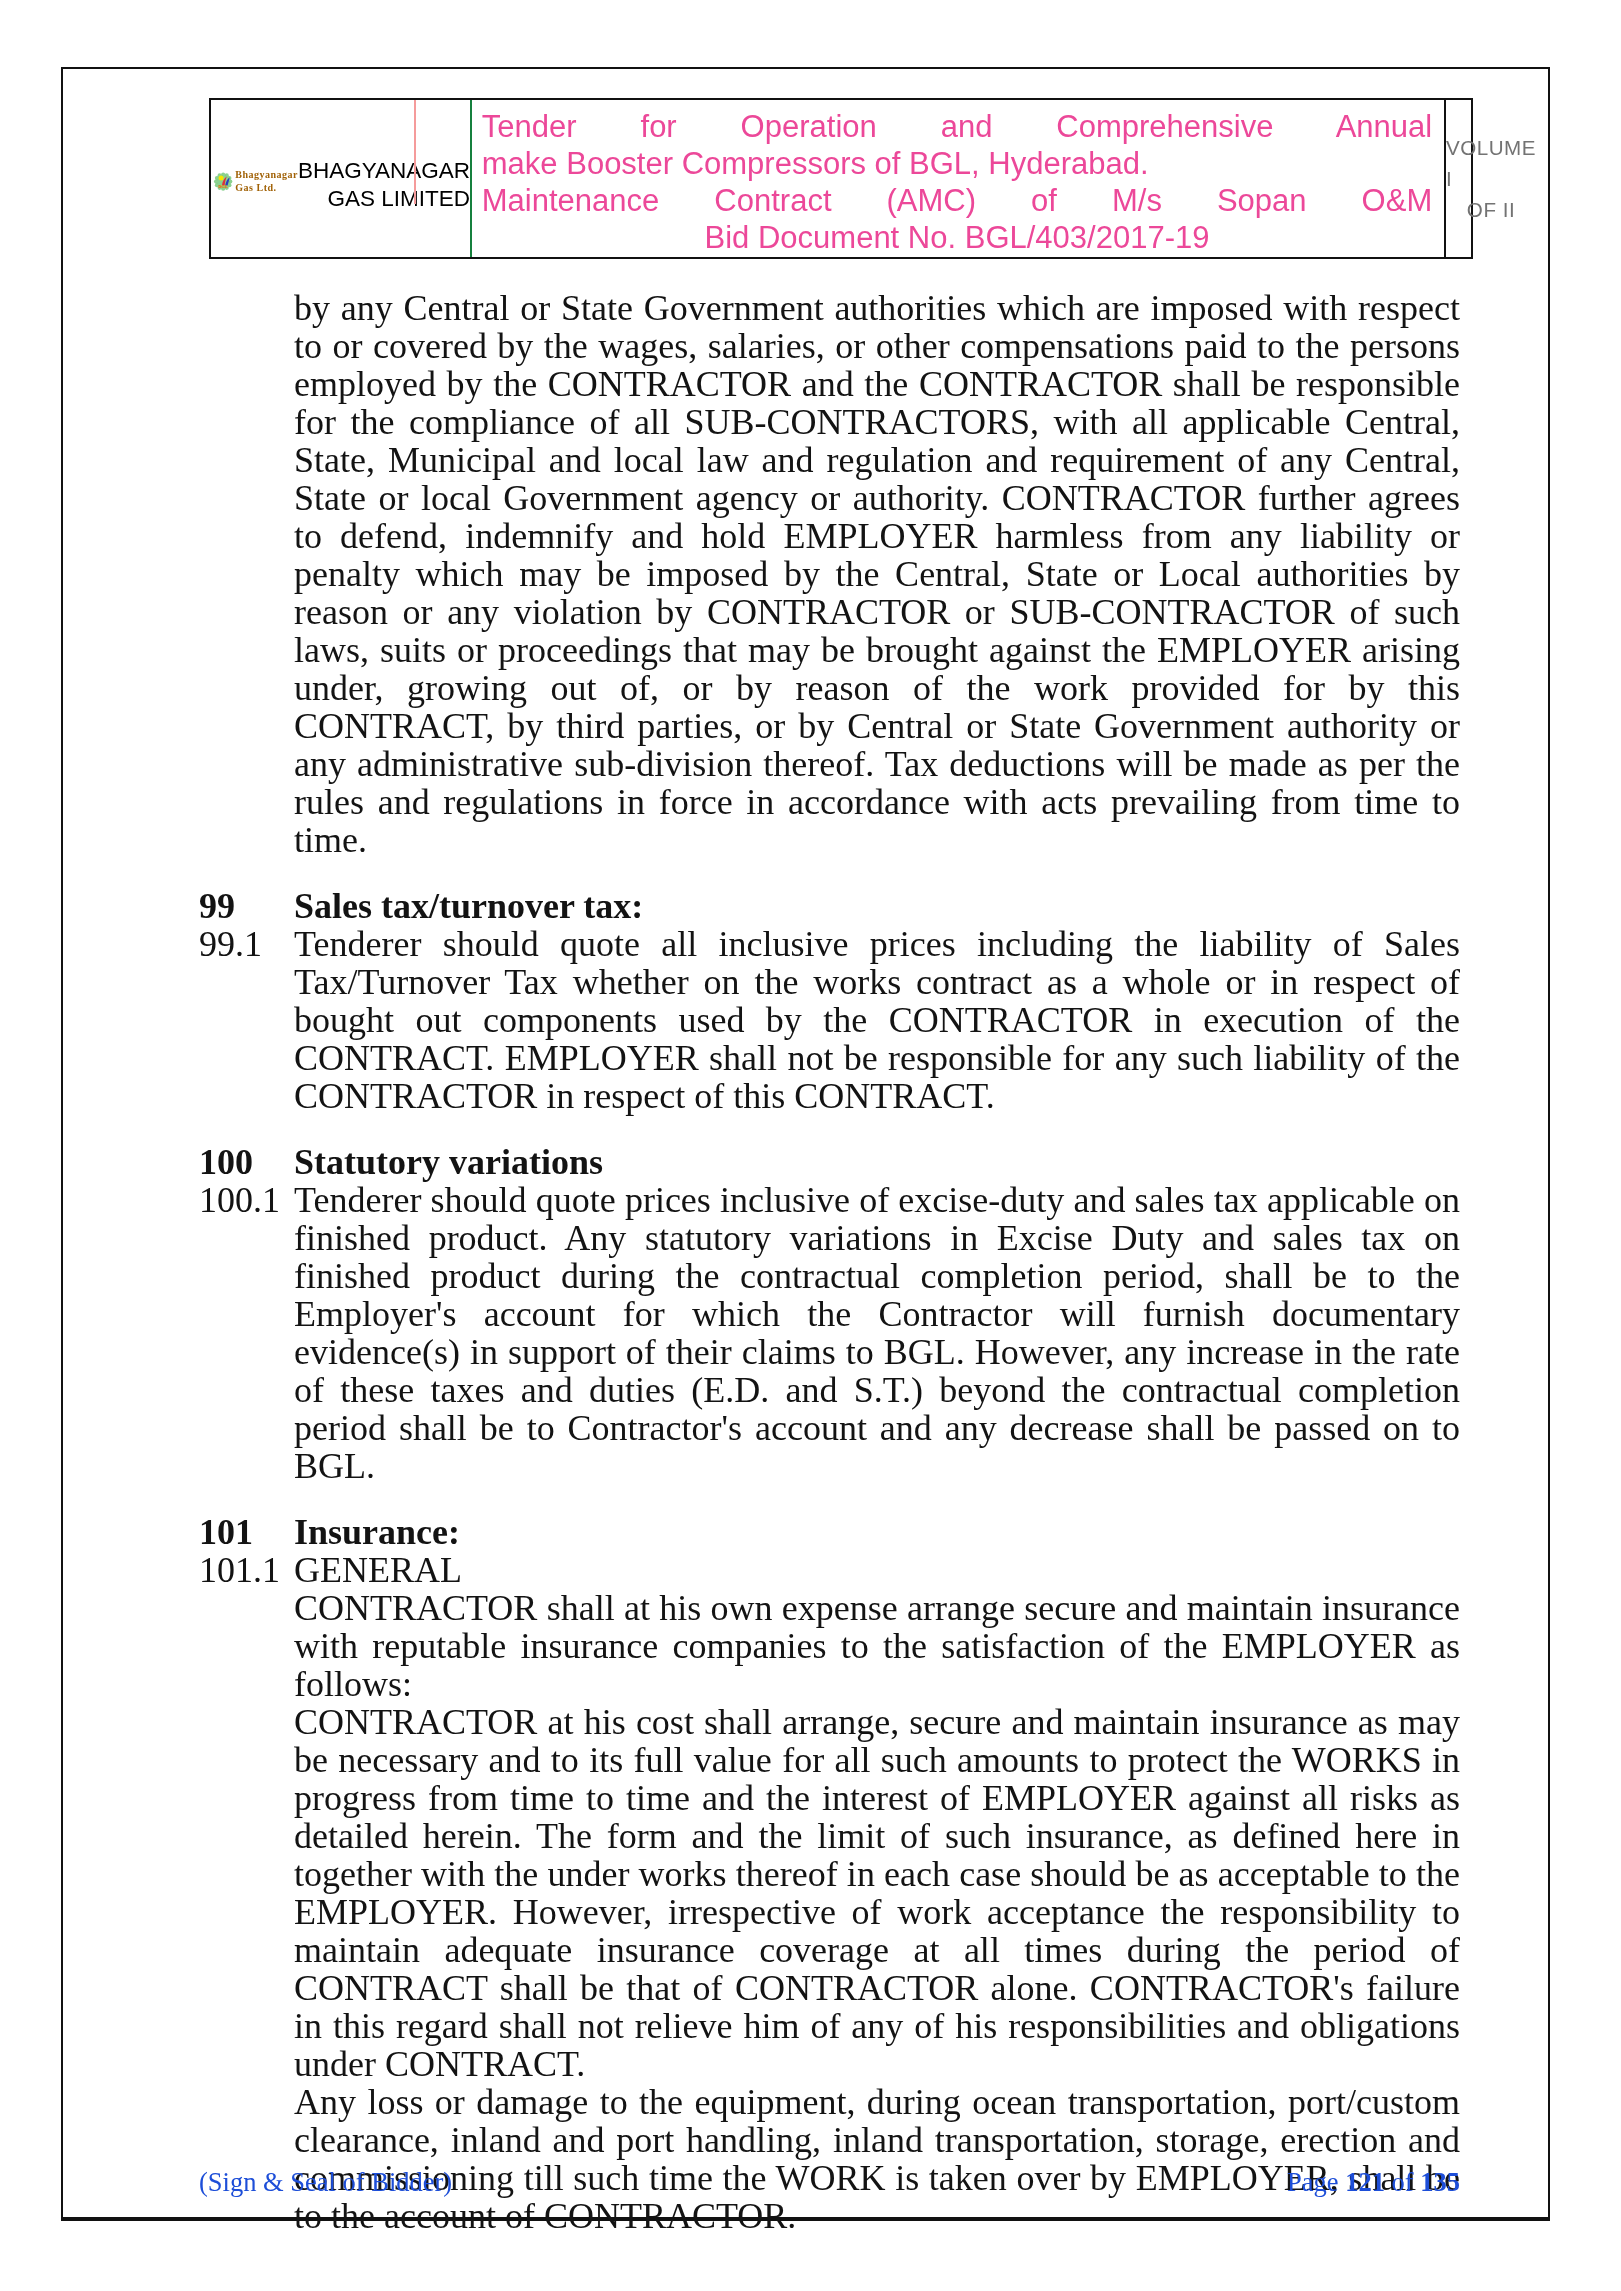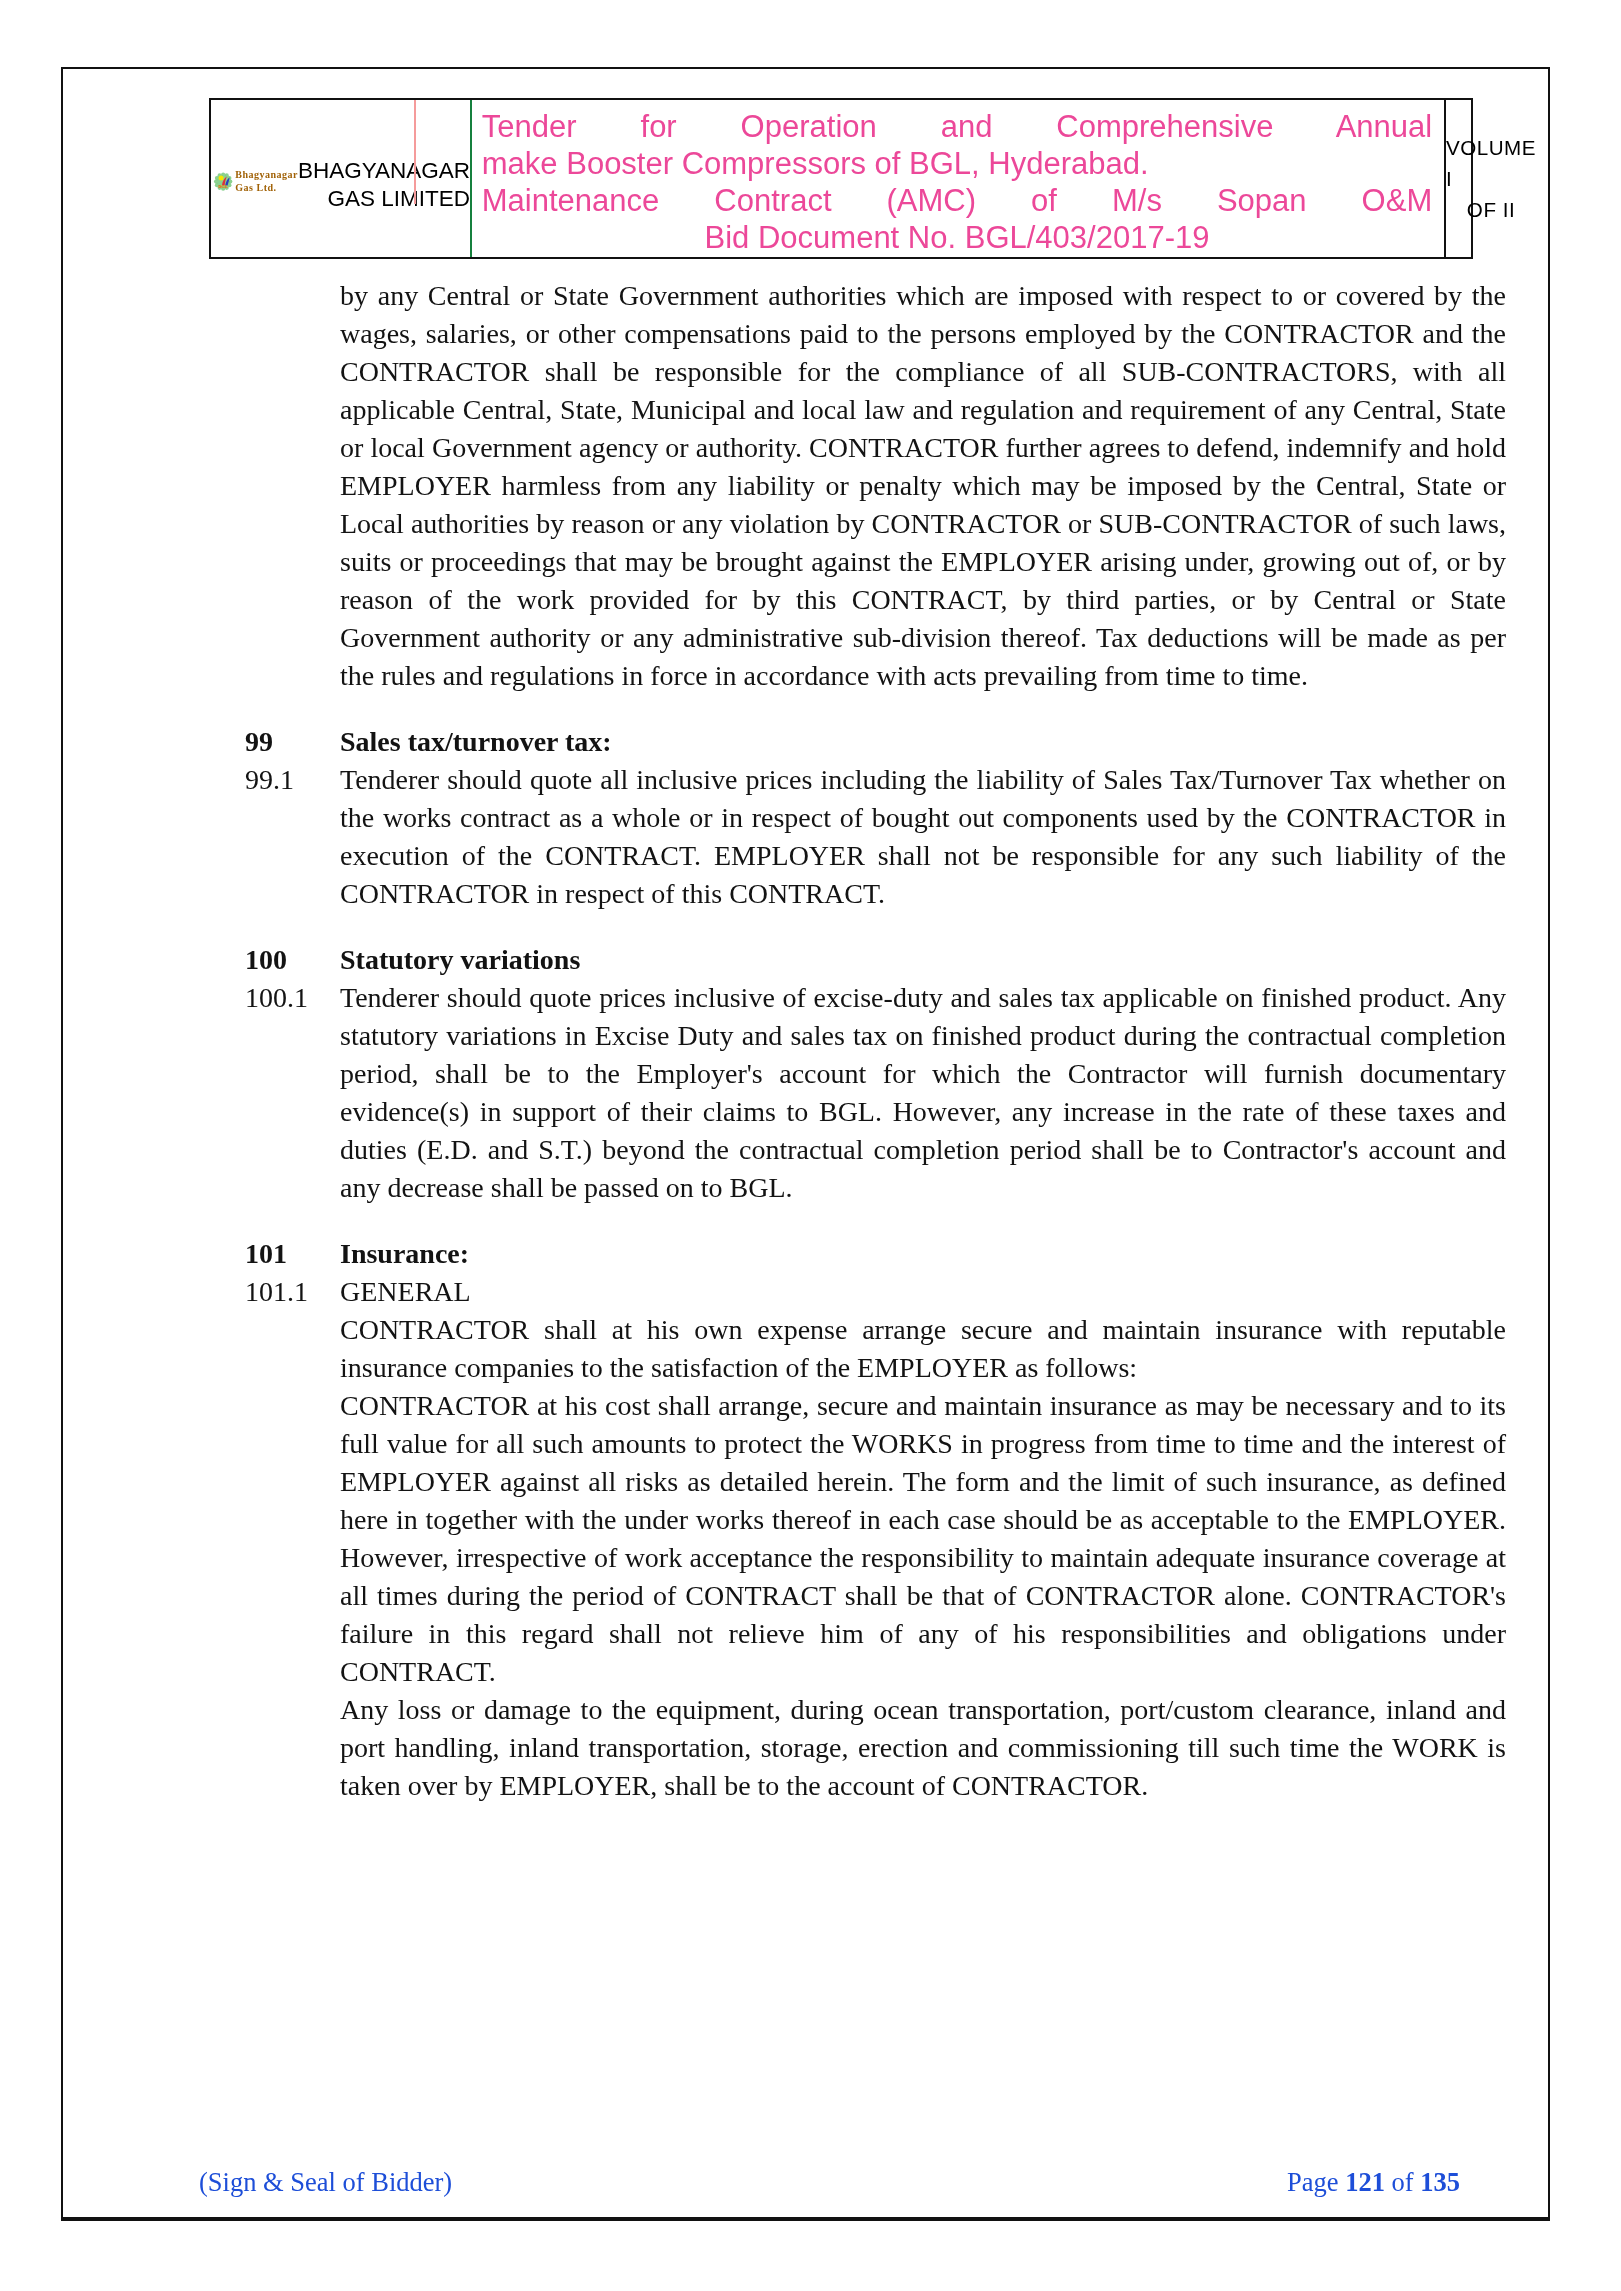--- a/index.html
+++ b/index.html
@@ -70,30 +70,29 @@
   }
   .title-line{text-align:justify;}
   .title-line.justify-all{text-align-last:justify;}
   .bid-line{text-align:center;}
   .volume-cell{
     flex:1;
     display:flex;flex-direction:column;
     align-items:center;justify-content:center;
     font-size:20.6px;line-height:31px;
     letter-spacing:0.5px;
-    color:#000000;
+    color:#737373;
   }
   
   .body-block{
     position:absolute;
-    left:199px;top:277px;
+    left:199px;top:289px;
     width:1261px;
-    font-size:28px;line-height:38px;
+    font-size:36px;line-height:38px;
     color:#131313;
-    margin-left:46px;
   }
   .para{
     margin:0 0 0 95px;
     width:1166px;
     text-align:justify;
     box-sizing:border-box;
   }
   .row{display:flex;align-items:flex-start;}
   .row .num{width:95px;flex:none;}
   .row .text{width:1166px;flex:none;text-align:justify;}

